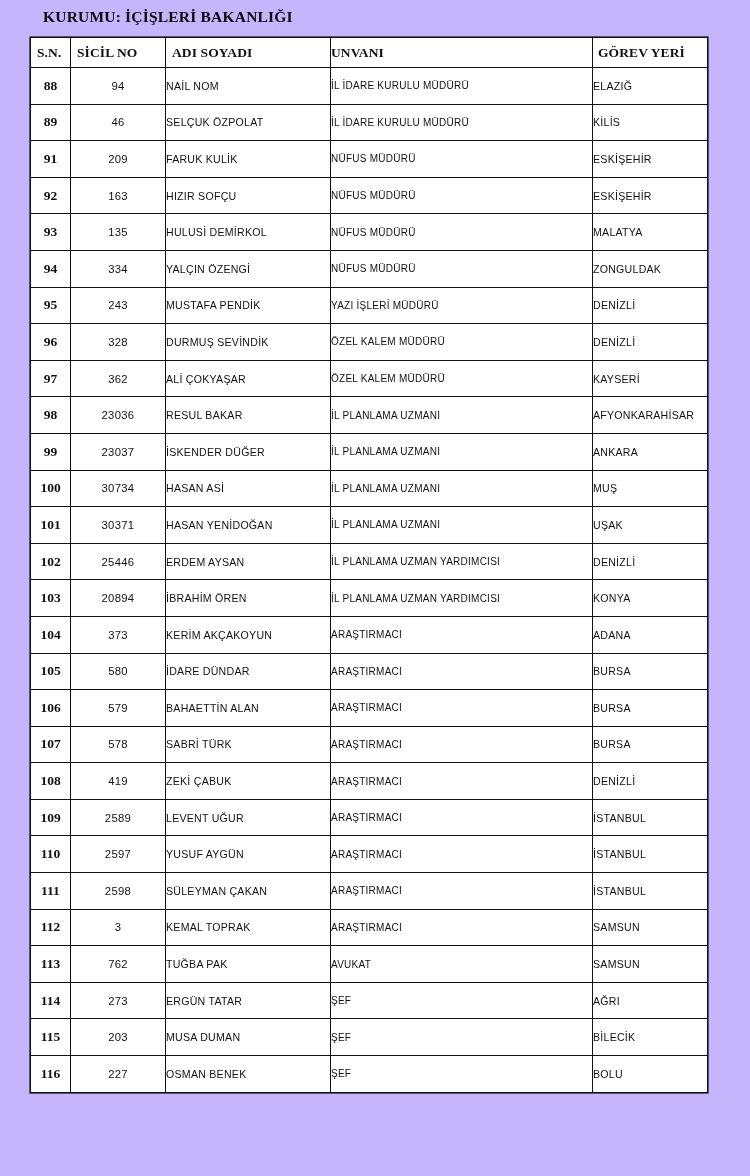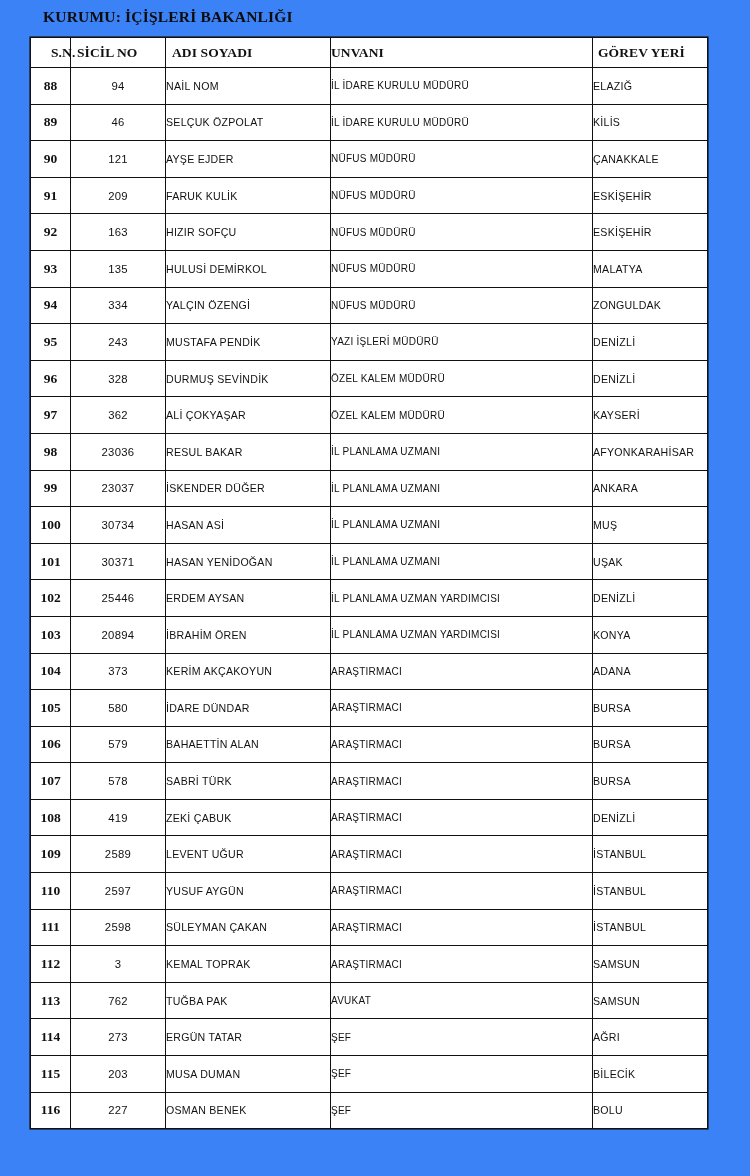--- a/index.html
+++ b/index.html
@@ -12,21 +12,21 @@
     height: 1176px;
     position: relative;
     font-family: "Liberation Sans", sans-serif;
     overflow: hidden;
   }
   #page {
     position: absolute;
     left: 0; top: 0;
     width: 750px;
     height: 1176px;
-    background: #3b82f6;
+    background: #c4b5fd;
   }
   .doc-title {
     position: absolute;
     left: 43px;
     top: 8px;
     font-family: "Liberation Serif", serif;
     font-weight: bold;
     font-size: 15.5px;
     letter-spacing: 0.2px;
     color: #0d0d0d;
@@ -55,21 +55,21 @@
   col.c-gorev { width: 115px; }
 
   thead th {
     height: 29px;
     font-family: "Liberation Serif", serif;
     font-weight: bold;
     font-size: 13.5px;
     text-align: left;
     letter-spacing: 0.1px;
   }
-  thead th.h-sn    { padding-left: 20px; }
+  thead th.h-sn    { padding-left: 6px; }
   thead th.h-sicil { padding-left: 6px; }
   thead th.h-ad    { padding-left: 6px; }
   thead th.h-unvan { padding-left: 0; margin-top: 48px; }
   thead th.h-gorev { padding-left: 5px; }
 
   tbody td {
     height: 35.6px;
   }
   td.sn {
     text-align: center;
@@ -133,27 +133,20 @@
           <td class="gorev">ELAZIĞ</td>
         </tr>
         <tr>
           <td class="sn">89</td>
           <td class="sicil">46</td>
           <td class="ad">SELÇUK ÖZPOLAT</td>
           <td class="unvan">İL İDARE KURULU MÜDÜRÜ</td>
           <td class="gorev">KİLİS</td>
         </tr>
         <tr>
-          <td class="sn">90</td>
-          <td class="sicil">121</td>
-          <td class="ad">AYŞE  EJDER</td>
-          <td class="unvan">NÜFUS MÜDÜRÜ</td>
-          <td class="gorev">ÇANAKKALE</td>
-        </tr>
-        <tr>
           <td class="sn">91</td>
           <td class="sicil">209</td>
           <td class="ad">FARUK KULİK</td>
           <td class="unvan">NÜFUS MÜDÜRÜ</td>
           <td class="gorev">ESKİŞEHİR</td>
         </tr>
         <tr>
           <td class="sn">92</td>
           <td class="sicil">163</td>
           <td class="ad">HIZIR SOFÇU</td>

